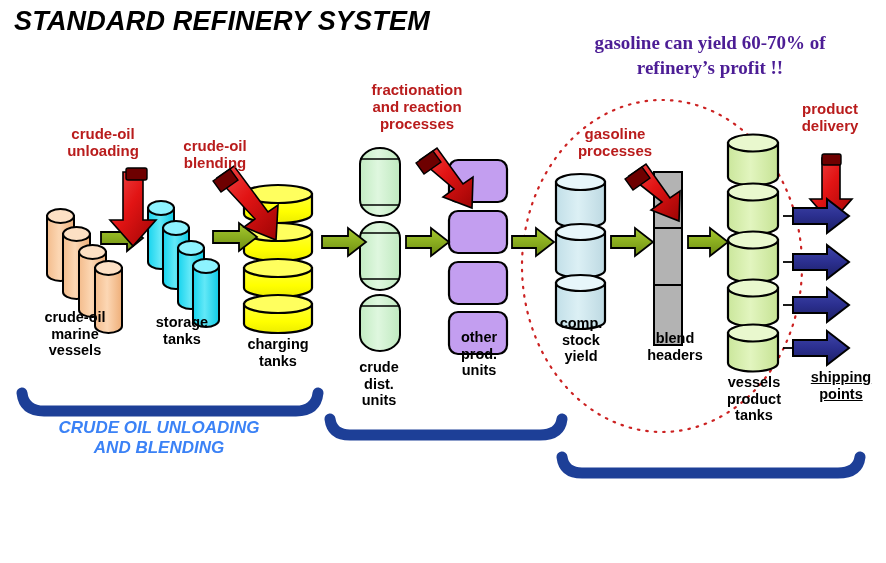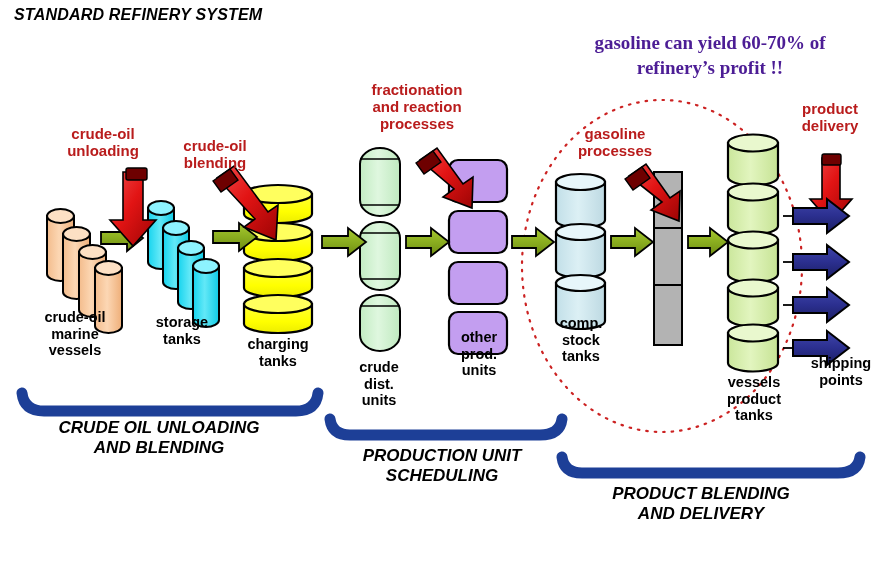--- a/index.html
+++ b/index.html
@@ -6,36 +6,36 @@
   body{
     width:886px;height:563px;background:#ffffff;position:relative;overflow:hidden;
     font-family:"Liberation Sans","DejaVu Sans",sans-serif;
   }
   #stage{position:absolute;left:0;top:0;width:886px;height:563px;}
   .abs{position:absolute;}
 
   
   .title{
     left:14px;top:6px;
-    font-size:16px;font-weight:bold;font-style:italic;color:#000000;
+    font-size:27px;font-weight:bold;font-style:italic;color:#000000;
     letter-spacing:.2px;white-space:nowrap;
   }
   .headline{
     left:540px;top:30px;width:340px;text-align:center;
     font-family:"Liberation Serif","DejaVu Serif",serif;
     font-size:19px;font-weight:bold;color:#4c1d95;line-height:1.32;
   }
   .redlabel{
     font-size:15px;font-weight:bold;color:#b91c1c;text-align:center;line-height:1.12;
   }
   .blklabel{
     font-size:14.5px;font-weight:bold;color:#000000;text-align:center;line-height:1.15;
   }
   .phase{
-    font-size:17px;font-weight:bold;font-style:italic;color:#000000;
+    font-size:17px;font-weight:bold;font-style:italic;color:#3b82f6;
     text-align:center;line-height:1.2;white-space:pre-line;
   }
   svg.layer{position:absolute;left:0;top:0;width:886px;height:563px;overflow:visible;}
   svg.layer *{shape-rendering:geometricPrecision;}
 </style>
 </head>
 <body>
 
 <div id="stage">
 
@@ -308,32 +308,30 @@
   <div class="abs blklabel" style="left:336px;top:359px;width:86px;white-space:pre-line;">crude
 dist.
 units</div>
 
   <div class="abs blklabel" style="left:436px;top:329px;width:86px;white-space:pre-line;">other
 prod.
 units</div>
 
   <div class="abs blklabel" style="left:536px;top:315px;width:90px;white-space:pre-line;">comp.
 stock
-tanks</div>
-
+yield</div>
+
+  <div class="abs blklabel" style="left:628px;top:330px;width:94px;white-space:pre-line;">blend
+headers</div>
 
   <div class="abs blklabel" style="left:705px;top:374px;width:98px;white-space:pre-line;">vessels
 product
 tanks</div>
 
-  <div class="abs blklabel" style="left:795px;top:355px;width:92px;white-space:pre-line;">shipping
+  <div class="abs blklabel" style="left:795px;top:369px;width:92px;white-space:pre-line;text-decoration:underline;">shipping
 points</div>
 
   <div class="abs phase" style="left:14px;top:418px;width:290px;">CRUDE OIL UNLOADING
 AND BLENDING</div>
 
-  <div class="abs phase" style="left:322px;top:446px;width:240px;">PRODUCTION UNIT
-SCHEDULING</div>
-
-  <div class="abs phase" style="left:556px;top:484px;width:290px;">PRODUCT BLENDING
-AND DELIVERY</div>
+
 
 </div>
 
 </body></html>

